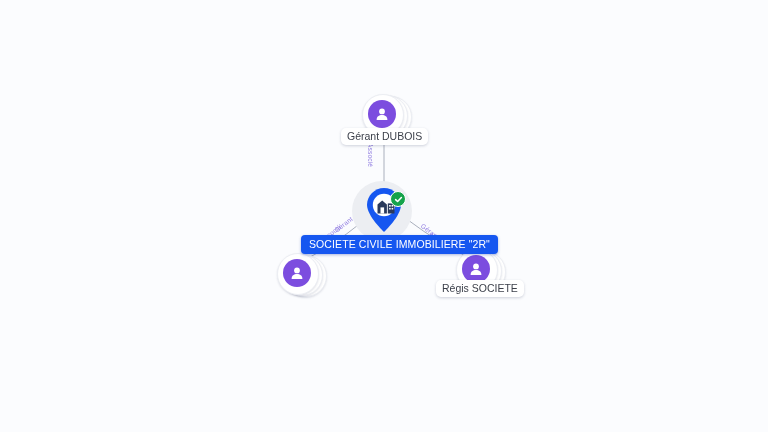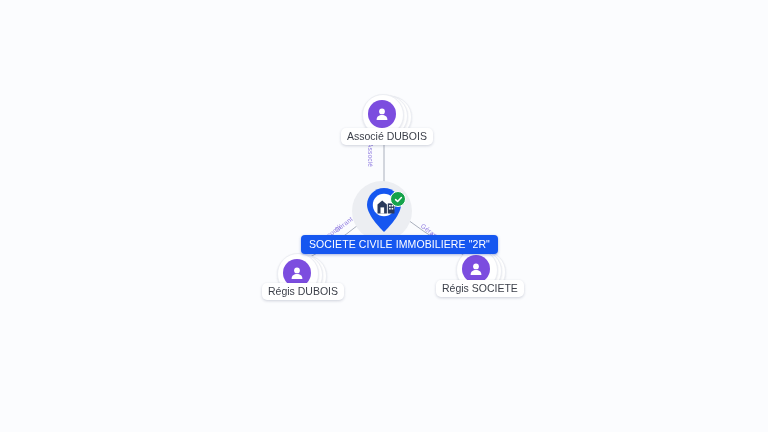--- a/index.html
+++ b/index.html
@@ -200,34 +200,33 @@
     <div class="stack-card c3"></div>
     <div class="stack-card c2"></div>
     <div class="stack-card c1"></div>
     <div class="avatar-circle">
       <svg width="16" height="16" viewBox="0 0 16 16">
         <circle cx="8" cy="5.4" r="2.9" fill="#ffffff"></circle>
         <path d="M2.6 14 C2.6 10.4 5.0 9.0 8 9.0 C11 9.0 13.4 10.4 13.4 14 Z" fill="#ffffff"></path>
       </svg>
     </div>
   </div>
-  <div class="node-label" style="left:341px; top:128px;">Associé DUBOIS</div>
+  <div class="node-label" style="left:341px; top:128px;">Gérant DUBOIS</div>
 
   <div class="person-node" style="left:277px; top:253px;">
     <div class="stack-card c3"></div>
     <div class="stack-card c2"></div>
     <div class="stack-card c1"></div>
     <div class="avatar-circle">
       <svg width="16" height="16" viewBox="0 0 16 16">
         <circle cx="8" cy="5.4" r="2.9" fill="#ffffff"></circle>
         <path d="M2.6 14 C2.6 10.4 5.0 9.0 8 9.0 C11 9.0 13.4 10.4 13.4 14 Z" fill="#ffffff"></path>
       </svg>
     </div>
   </div>
-  <div class="node-label" style="left:262px; top:283px;">Régis DUBOIS</div>
 
   <div class="person-node" style="left:456px; top:249px;">
     <div class="stack-card c3"></div>
     <div class="stack-card c2"></div>
     <div class="stack-card c1"></div>
     <div class="avatar-circle">
       <svg width="16" height="16" viewBox="0 0 16 16">
         <circle cx="8" cy="5.4" r="2.9" fill="#ffffff"></circle>
         <path d="M2.6 14 C2.6 10.4 5.0 9.0 8 9.0 C11 9.0 13.4 10.4 13.4 14 Z" fill="#ffffff"></path>
       </svg>

